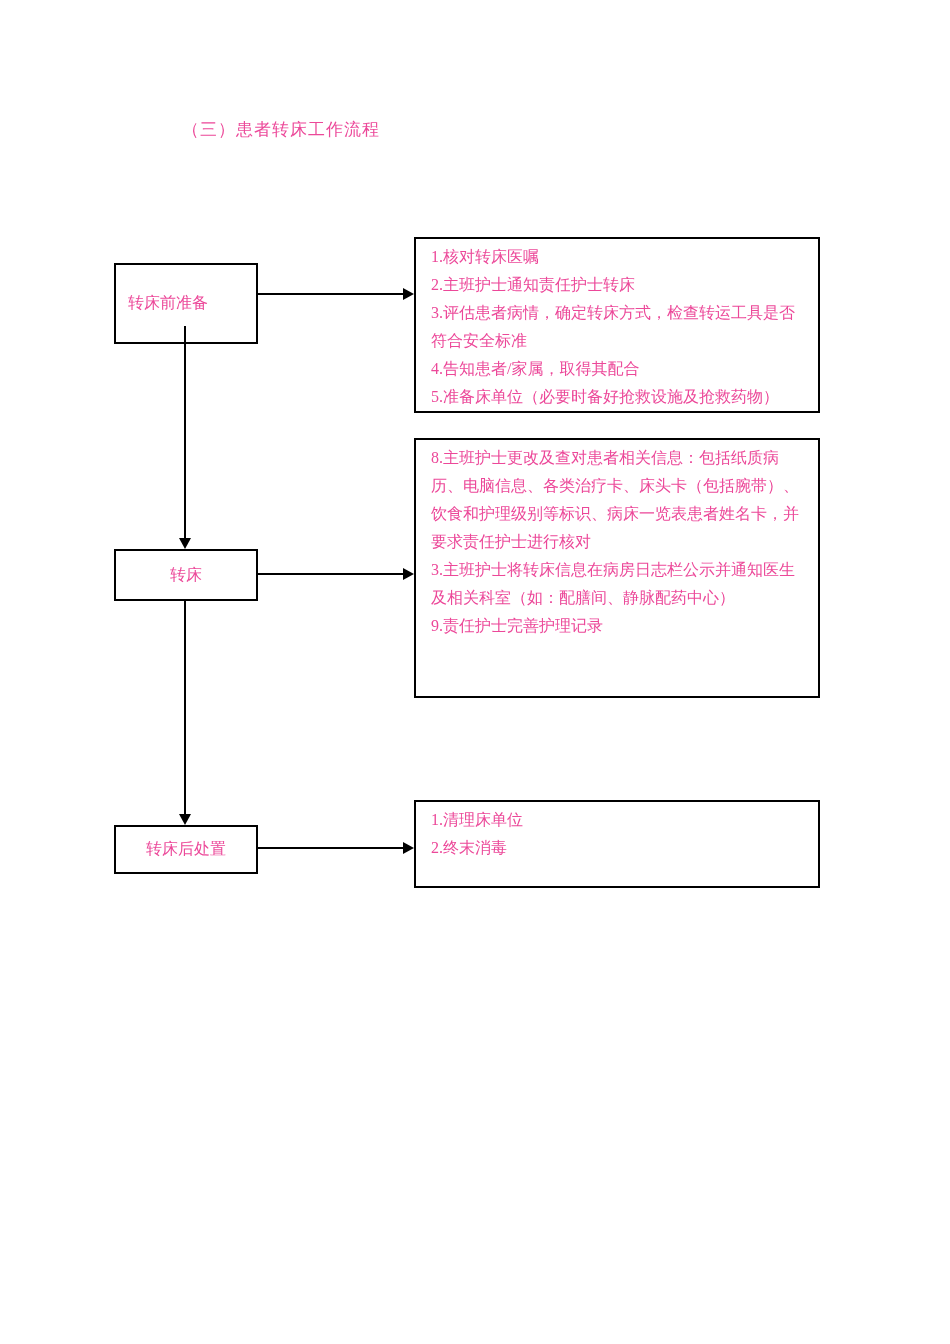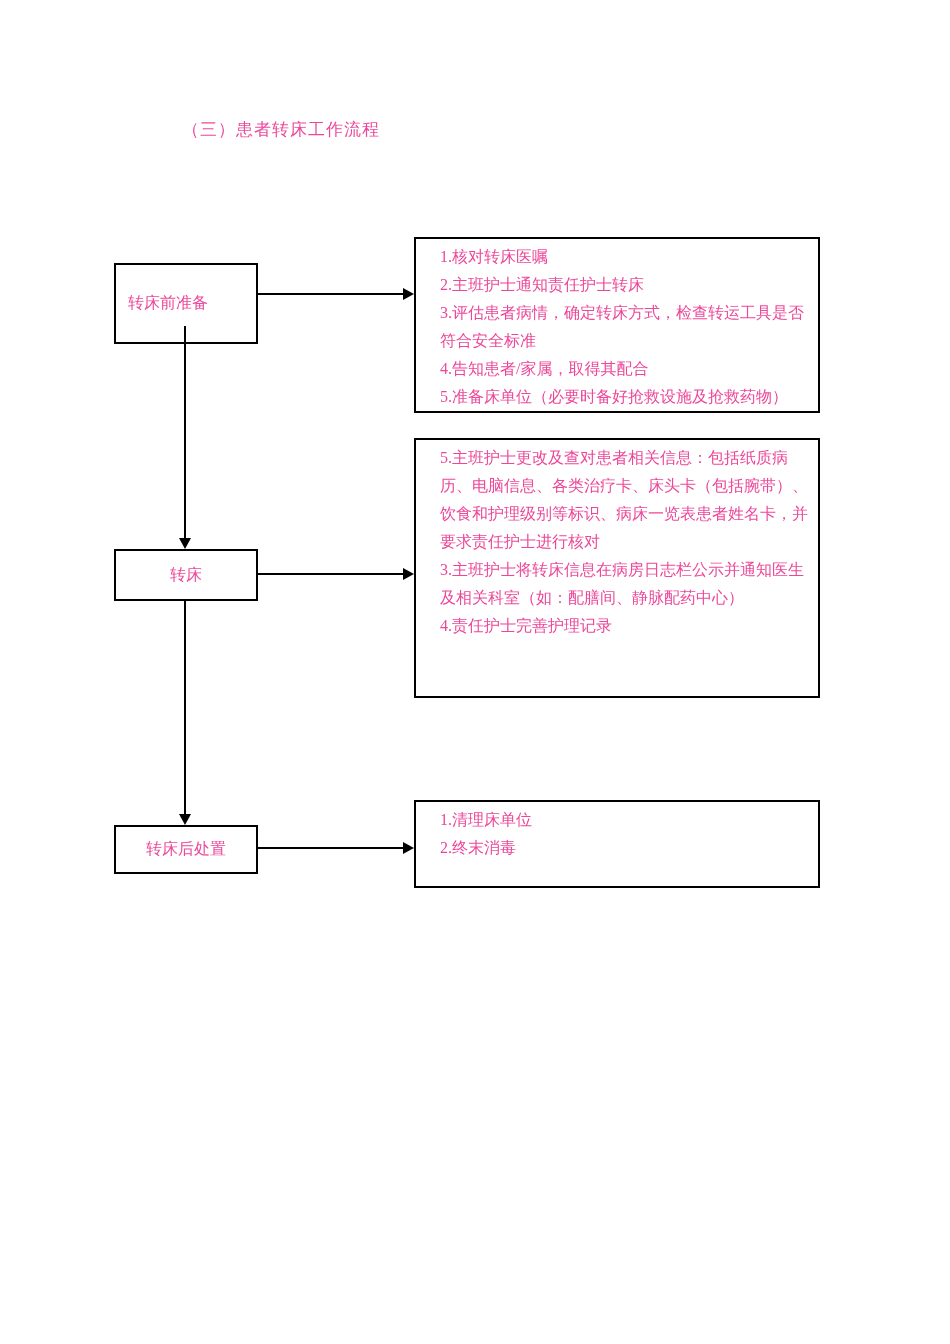--- a/index.html
+++ b/index.html
@@ -37,21 +37,21 @@
     left: 114px;
     width: 144px;
     display: flex;
     align-items: center;
   }
   .left-box.align-left { justify-content: flex-start; padding-left: 12px; }
   .left-box.align-center { justify-content: center; }
   .detail-box {
     left: 414px;
     width: 406px;
-    padding: 4px 10px 0 24px;
+    padding: 4px 10px 0 15px;
     line-height: 28px;
   }
   .detail-box p {
     margin: 0;
     padding: 0;
   }
   .line-v {
     position: absolute;
     width: 2px;
     background: #000000;
@@ -99,23 +99,23 @@
 
   <div class="flow-box detail-box" style="top:237px; height:176px;">
     <p>1.核对转床医嘱</p>
     <p>2.主班护士通知责任护士转床</p>
     <p>3.评估患者病情，确定转床方式，检查转运工具是否符合安全标准</p>
     <p>4.告知患者/家属，取得其配合</p>
     <p>5.准备床单位（必要时备好抢救设施及抢救药物）</p>
   </div>
 
   <div class="flow-box detail-box" style="top:438px; height:260px;">
-    <p>5.主班护士更改及查对患者相关信息：包括纸质病历、电脑信息、各类治疗卡、床头卡（包括腕带）、饮食和护理级别等标识、病床一览表患者姓名卡，并要求责任护士进行核对</p>
+    <p>8.主班护士更改及查对患者相关信息：包括纸质病历、电脑信息、各类治疗卡、床头卡（包括腕带）、饮食和护理级别等标识、病床一览表患者姓名卡，并要求责任护士进行核对</p>
     <p>3.主班护士将转床信息在病房日志栏公示并通知医生及相关科室（如：配膳间、静脉配药中心）</p>
-    <p>4.责任护士完善护理记录</p>
+    <p>9.责任护士完善护理记录</p>
   </div>
 
   <div class="flow-box detail-box" style="top:800px; height:88px;">
     <p>1.清理床单位</p>
     <p>2.终末消毒</p>
   </div>
 
   <div>
     <div class="line-v" style="left:184px; top:326px; height:213px;"></div>
     <div class="head-down" style="left:179px; top:538px;"></div>

